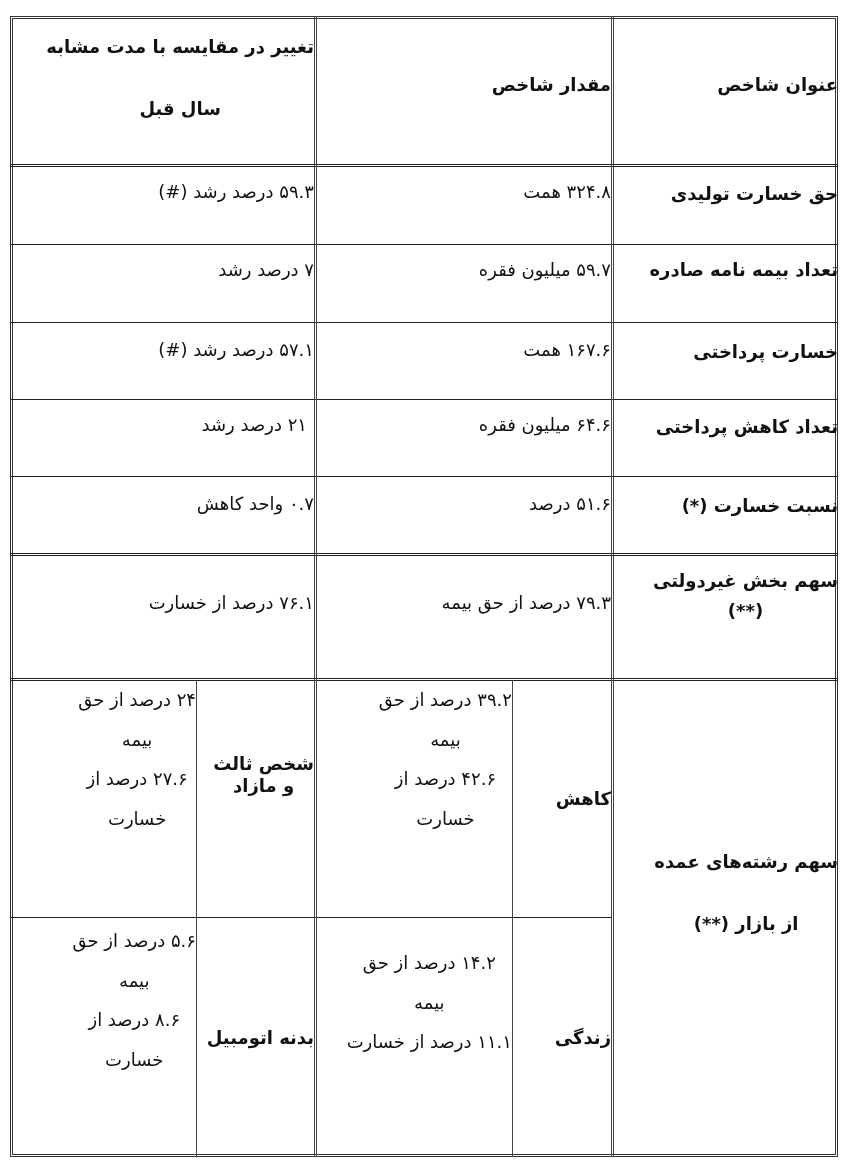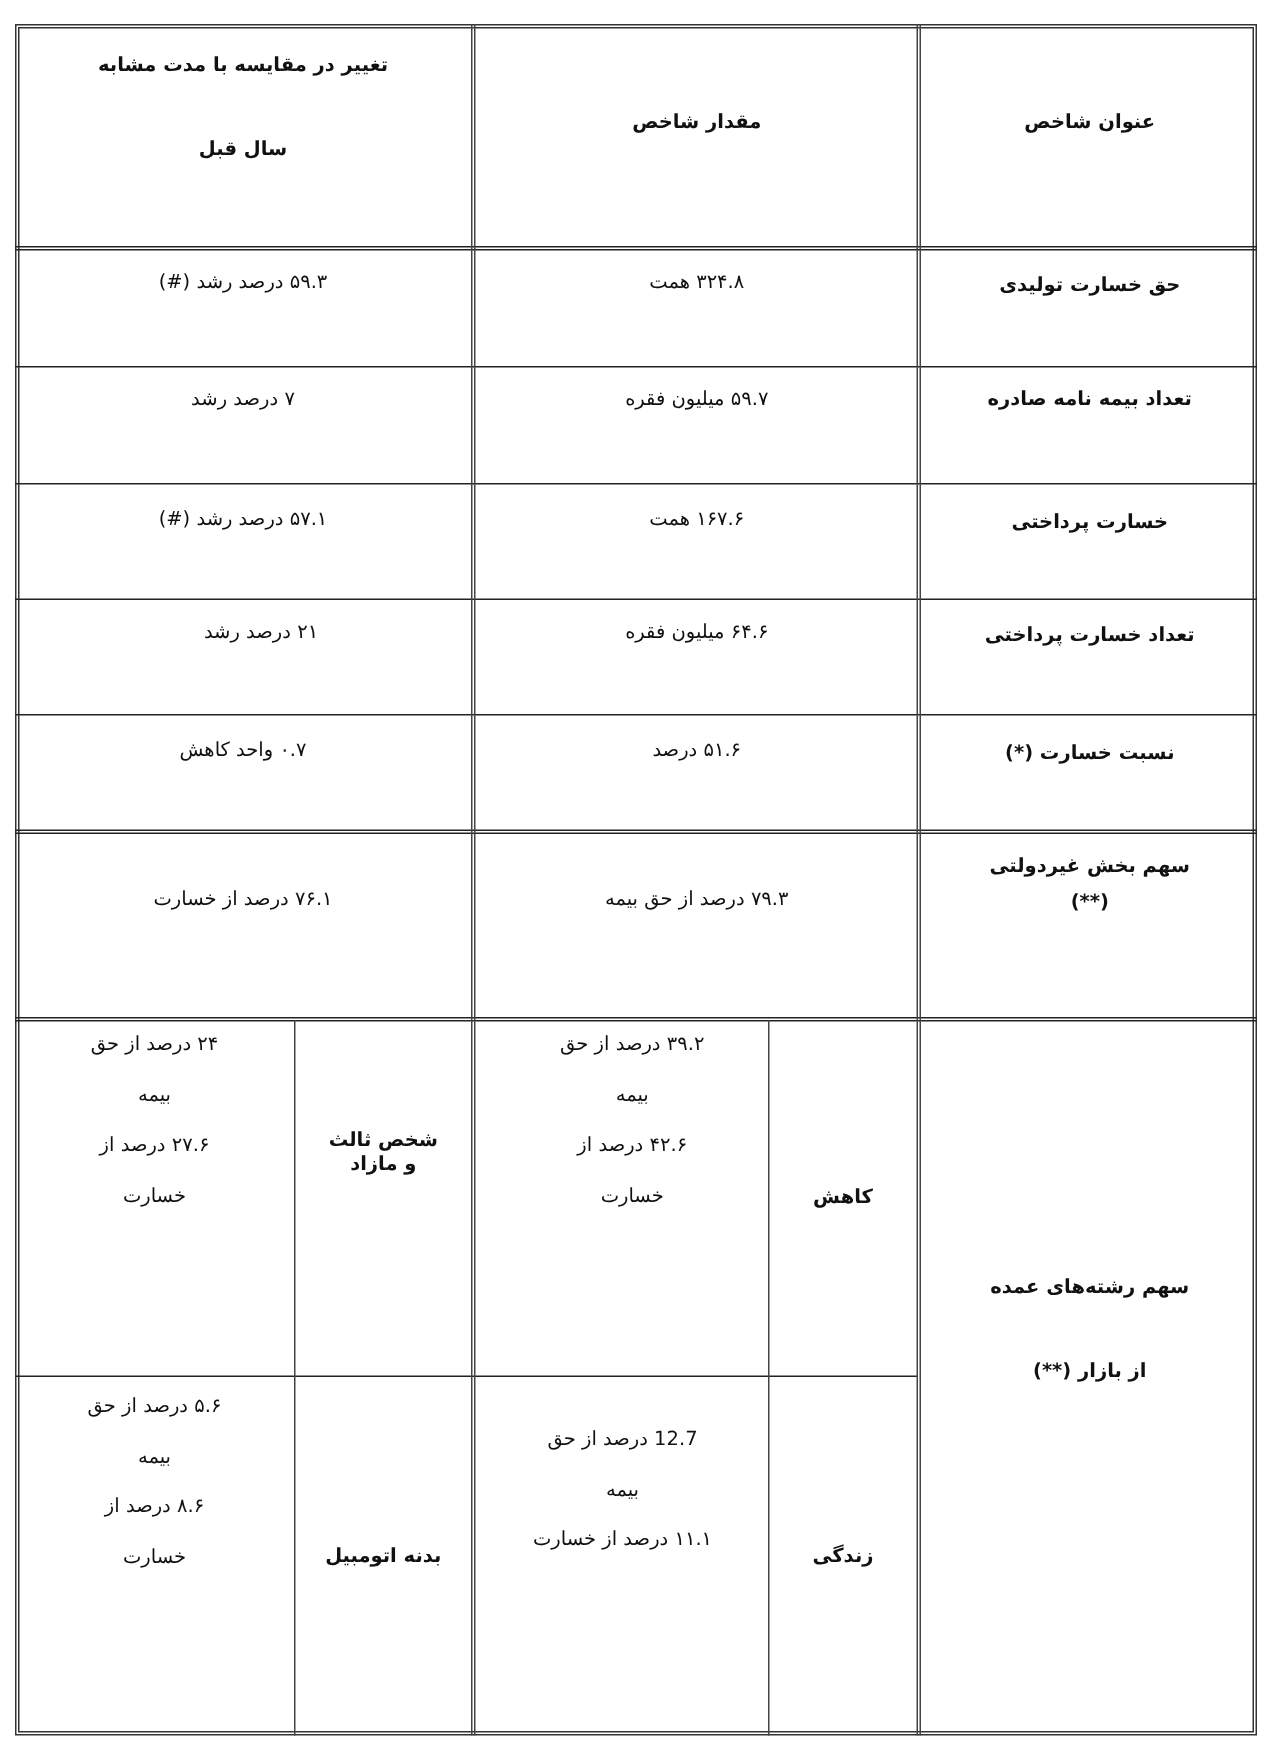--- a/index.html
+++ b/index.html
@@ -37,25 +37,25 @@
     width: 0;
     border-left: 1px solid #444;
   }
   .vline.dbl {
     border-left: 3px double #444;
   }
   .cell {
     position: absolute;
     display: flex;
     align-items: flex-start;
-    justify-content: center;
+    justify-content: flex-start;
     text-align: center;
     direction: rtl;
     box-sizing: border-box;
-    font-size: 13px;
+    font-size: 18px;
     line-height: 1.2;
   }
   .cell.bold {
     font-weight: bold;
   }
   .cell.vcenter {
     align-items: center;
   }
   .stack {
     display: flex;
@@ -122,21 +122,21 @@
   <span>خسارت پرداختی</span>
 </div>
 <div class="cell" style="left:318px; top:323px; width:293px; height:76px; padding-top:16px;">
   <span>۱۶۷.۶ همت</span>
 </div>
 <div class="cell" style="left:10px; top:323px; width:304px; height:76px; padding-top:16px;">
   <span>۵۷.۱ درصد رشد (#)</span>
 </div>
 
 <div class="cell bold" style="left:615px; top:400px; width:223px; height:76px; padding-top:16px;">
-  <span>تعداد خسارت پرداختی</span>
+  <span>تعداد کاهش پرداختی</span>
 </div>
 <div class="cell" style="left:318px; top:400px; width:293px; height:76px; padding-top:14px;">
   <span>۶۴.۶ میلیون فقره</span>
 </div>
 <div class="cell" style="left:3px; top:400px; width:304px; height:76px; padding-top:14px;padding-left:38px;">
   <span>۲۱ درصد رشد</span>
 </div>
 
 <div class="cell bold" style="left:615px; top:477px; width:223px; height:76px; padding-top:18px;">
   <span>نسبت خسارت (*)</span>
@@ -193,21 +193,21 @@
     <span>۲۷.۶ درصد از</span>
     <span>خسارت</span>
   </div>
 </div>
 
 <div class="cell bold vcenter" style="left:513px; top:918px; width:98px; height:239px;">
   <span>زندگی</span>
 </div>
 <div class="cell" style="left:318px; top:918px; width:194px; height:239px; padding-top:34px;">
   <div class="stack" style="gap:18px;">
-    <span>12.7 درصد از حق</span>
+    <span>۱۴.۲ درصد از حق</span>
     <span>بیمه</span>
     <span>۱۱.۱ درصد از خسارت</span>
   </div>
 </div>
 
 <div class="cell bold vcenter" style="left:197px; top:918px; width:117px; height:239px;">
   <span>بدنه اتومبیل</span>
 </div>
 <div class="cell" style="left:10px; top:918px; width:186px; height:239px; padding-top:12px;">
   <div class="stack" style="gap:18px;">

